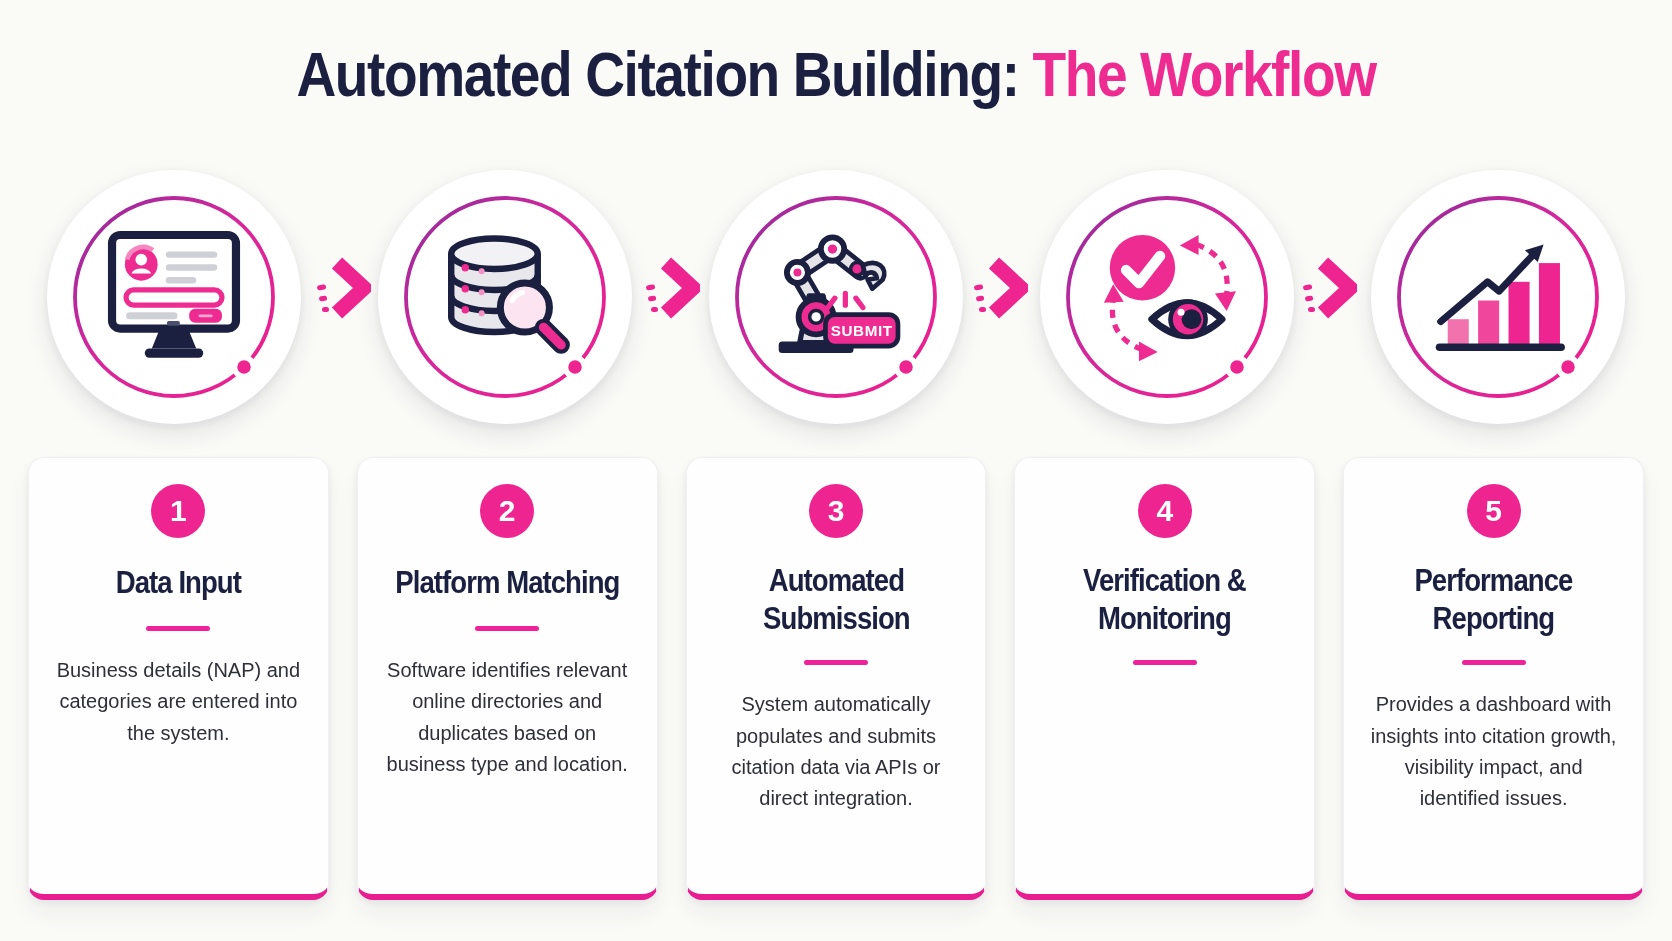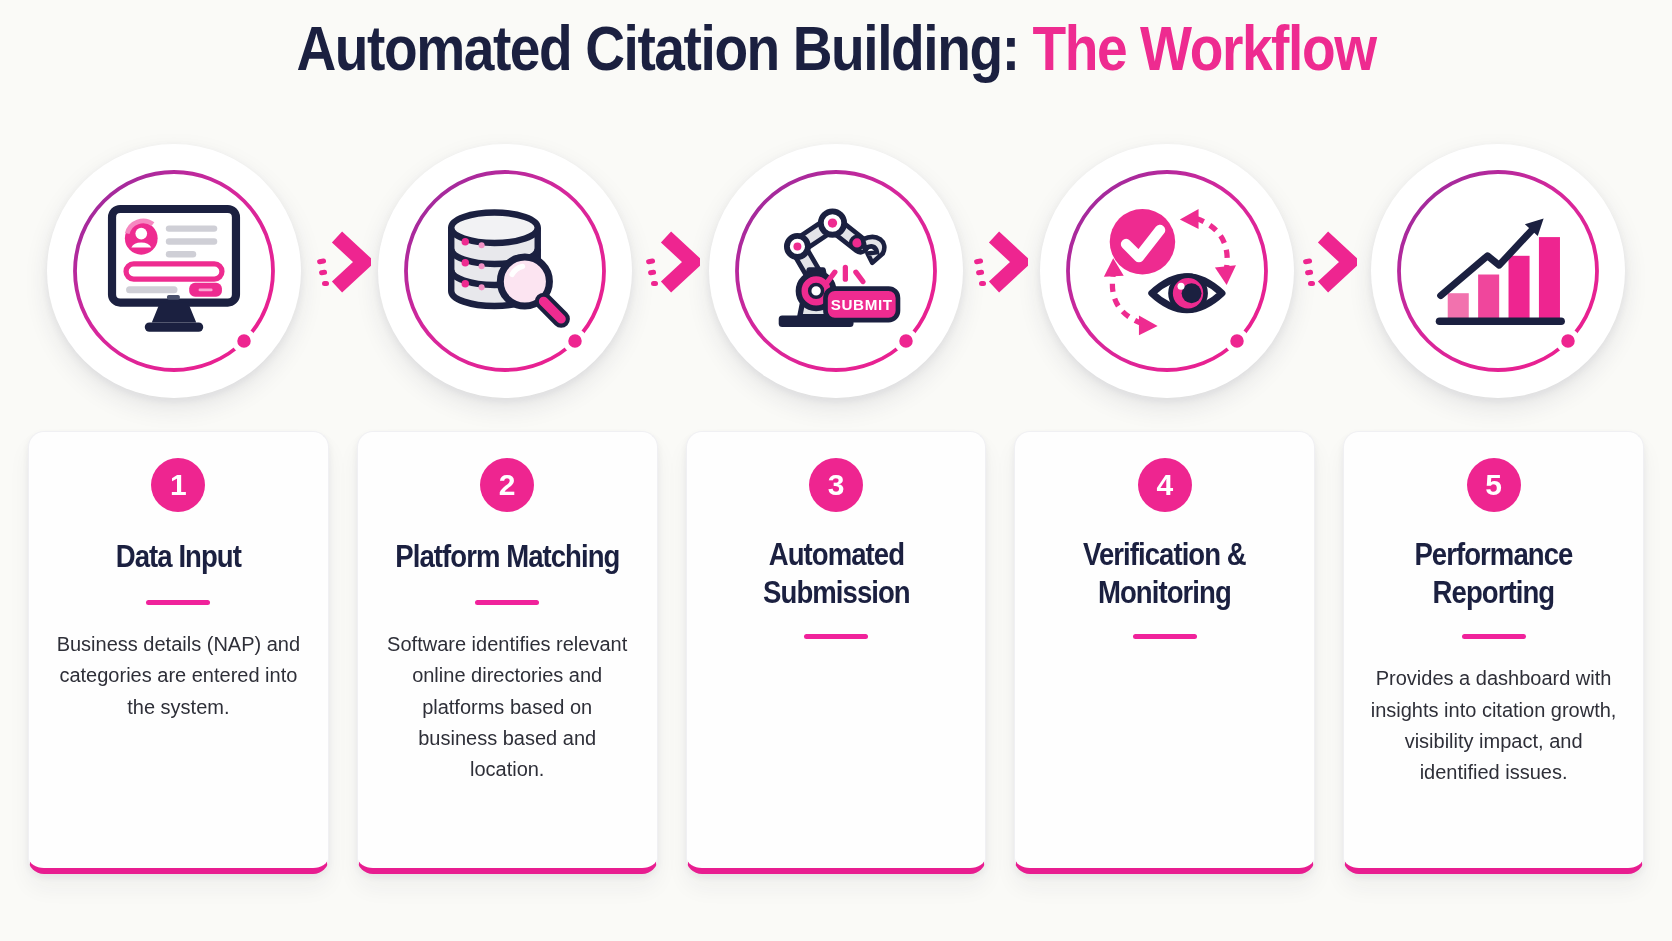--- a/index.html
+++ b/index.html
@@ -1,20 +1,20 @@
 <!DOCTYPE html>
 <html><head>
 <meta charset="utf-8">
 <style>
   html,body{margin:0;padding:0;}
   body{background:#fafaf7;font-family:"Liberation Sans",sans-serif;}
   .poster{position:relative;width:1672px;height:941px;background:#fafaf7;overflow:hidden;}
 
   
-  .header{padding-top:14px;text-align:center;}
+  .header{padding-top:40px;text-align:center;}
   .title{margin:0;font-size:58px;font-weight:bold;letter-spacing:-1.5px;color:#1b2040;
          transform:scale(.95,1.1);transform-origin:center;}
   .title .accent{color:#ee2b90;}
 
   
   .circles-row{position:relative;margin-top:56px;height:268px;display:grid;
                grid-template-columns:repeat(5,1fr);gap:40px;padding:0 28px;}
   .circle-cell{display:flex;align-items:center;justify-content:center;}
   .disc{position:relative;width:254px;height:254px;border-radius:50%;background:#ffffff;
         box-shadow:0 10px 24px rgba(40,40,70,.10),0 3px 8px rgba(40,40,70,.06);
@@ -222,27 +222,28 @@
       <div class="badge">1</div>
       <h3>Data Input</h3>
       <div class="divider"></div>
       <p>Business details (NAP) and categories are entered into the system.</p>
     </div>
 
     <div class="card">
       <div class="badge">2</div>
       <h3>Platform Matching</h3>
       <div class="divider"></div>
-      <p>Software identifies relevant online directories and platforms based on business based and location.</p>
+      <p>Software identifies relevant online directories and duplicates based on business type and location.</p>
     </div>
 
     <div class="card">
       <div class="badge">3</div>
       <h3>Automated Submission</h3>
       <div class="divider"></div>
+      <p>System automatically populates and submits citation data via APIs or direct integration.</p>
     </div>
 
     <div class="card">
       <div class="badge">4</div>
       <h3>Verification &amp; Monitoring</h3>
       <div class="divider"></div>
     </div>
 
     <div class="card">
       <div class="badge">5</div>

